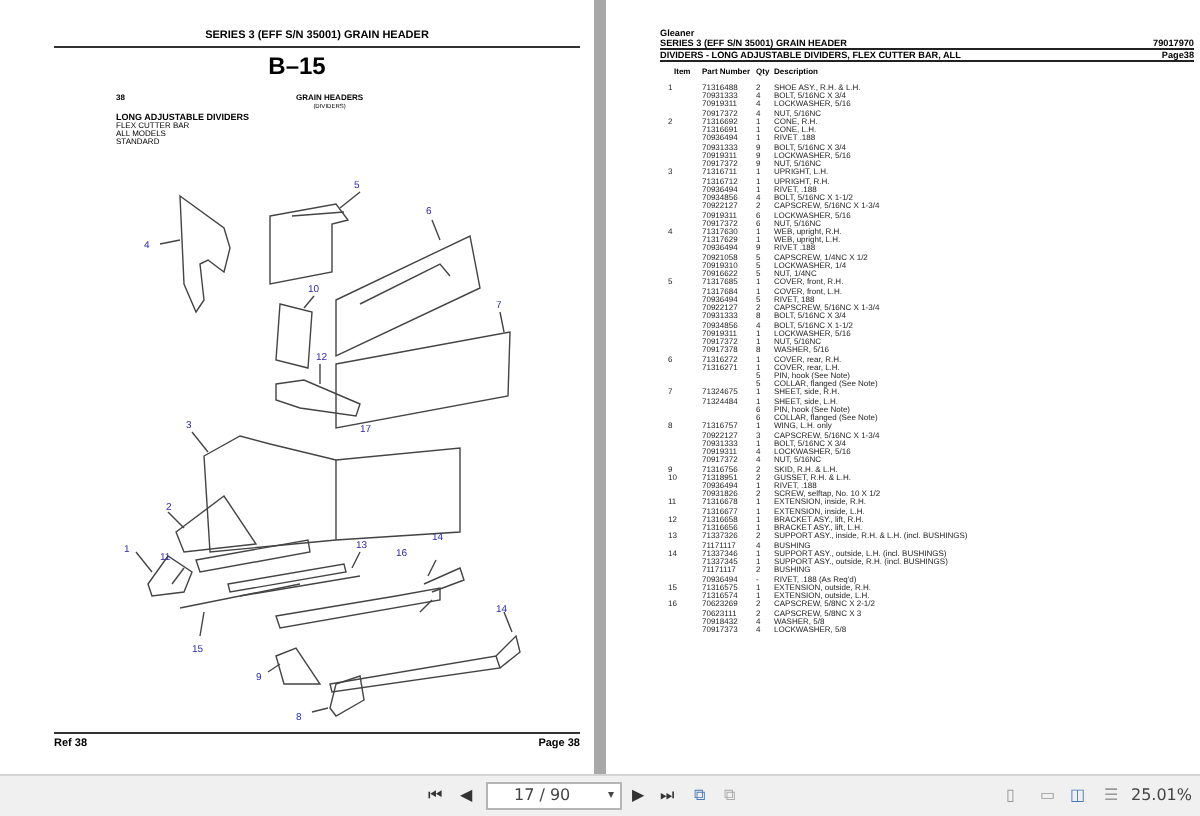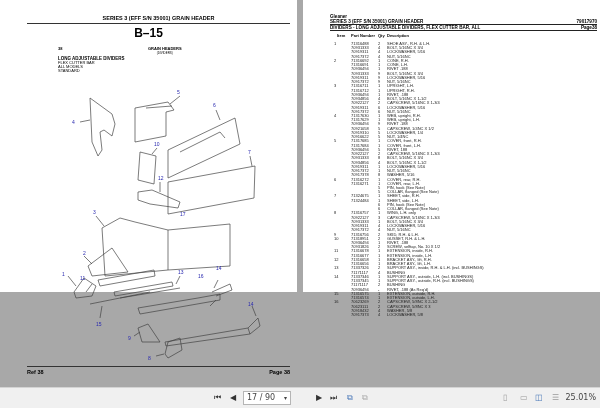--- a/index.html
+++ b/index.html
@@ -1,18 +1,18 @@
 <!DOCTYPE html>
 <html><head>
 <meta charset="utf-8">
 <style>
   * { box-sizing: border-box; margin: 0; padding: 0; }
   html, body { width: 600px; height: 408px; overflow: hidden; background: #a6a6a6; font-family: "Liberation Sans", sans-serif; }
   .viewer { position: absolute; left: 0; top: 0; width: 600px; height: 408px; background: #a8a8a8; }
-  .page { position: absolute; top: 0; background: #fff; height: 292px; }
+  .page { position: absolute; top: 0; background: #fff; height: 387px; }
   .page-left { left: 0; width: 297px; }
   .page-right { left: 303px; width: 297px; }
   .hdr-left { position: absolute; left: 27px; top: 15px; width: 263px; border-bottom: 1px solid #333; text-align: center; font-size: 5.5px; font-weight: bold; padding-bottom: 2px; }
   .bnum { position: absolute; left: 0; width: 297px; top: 26px; text-align: center; font-size: 12px; font-weight: bold; }
   .grp { position: absolute; left: 148px; top: 46px; font-size: 4px; font-weight: bold; text-align: center; }
   .grp .sub { font-size: 3px; font-weight: normal; }
   .pgnum { position: absolute; left: 58px; top: 46px; font-size: 4px; font-weight: bold; }
   .desc-block { position: absolute; left: 58px; top: 57px; font-size: 4px; line-height: 4px; }
   .desc-block .t { font-weight: bold; font-size: 4.5px; }
   .diagram { position: absolute; left: 20px; top: 80px; width: 260px; height: 280px; }
@@ -20,21 +20,21 @@
   .rhdr { position: absolute; left: 27px; top: 14px; width: 267px; font-size: 4.6px; font-weight: bold; line-height: 5px; }
   .rhdr .line { display: flex; justify-content: space-between; border-bottom: 1px solid #222; }
   .cols { position: absolute; left: 34px; top: 33px; font-size: 4px; font-weight: bold; display: flex; }
   .rows { position: absolute; left: 27px; top: 42px; font-size: 4px; line-height: 4.24px; color: #222; }
   .row { display: flex; white-space: nowrap; }
   .row .item { width: 21px; padding-left: 4px; }
   .row .part { width: 27px; }
   .row .qty { width: 9px; }
   .toolbar { position: absolute; left: 0; top: 387px; width: 600px; height: 21px; background: #f0f0f0; border-top: 1px solid #d4d4d4; }
   .tb-btn { position: absolute; top: 5px; font-size: 8px; color: #333; cursor: pointer; }
-  .page-input { position: absolute; left: 243px; top: 3px; width: 48px; height: 14px; border: 1px solid #b5b5b5; background: #fff; font-size: 8px; padding-left: 3px; line-height: 12px; color: #444; font-family: "DejaVu Sans", sans-serif; }
+  .page-input { position: absolute; left: 243px; top: 3px; width: 68px; height: 14px; border: 1px solid #b5b5b5; background: #fff; font-size: 8px; padding-left: 13px; line-height: 12px; color: #444; font-family: "DejaVu Sans", sans-serif; }
   .page-input .dd { position: absolute; right: 3px; top: 0; font-size: 6px; }
   .zoom { position: absolute; right: 4px; top: 5px; font-size: 8px; color: #444; font-family: "DejaVu Sans", sans-serif; }
   .lbl { font-size: 5px; fill: #2a2ab0; font-family: "Liberation Sans", sans-serif; }
 </style>
 </head>
 <body>
 
 <div class="viewer">
 
   <div class="page page-left">

